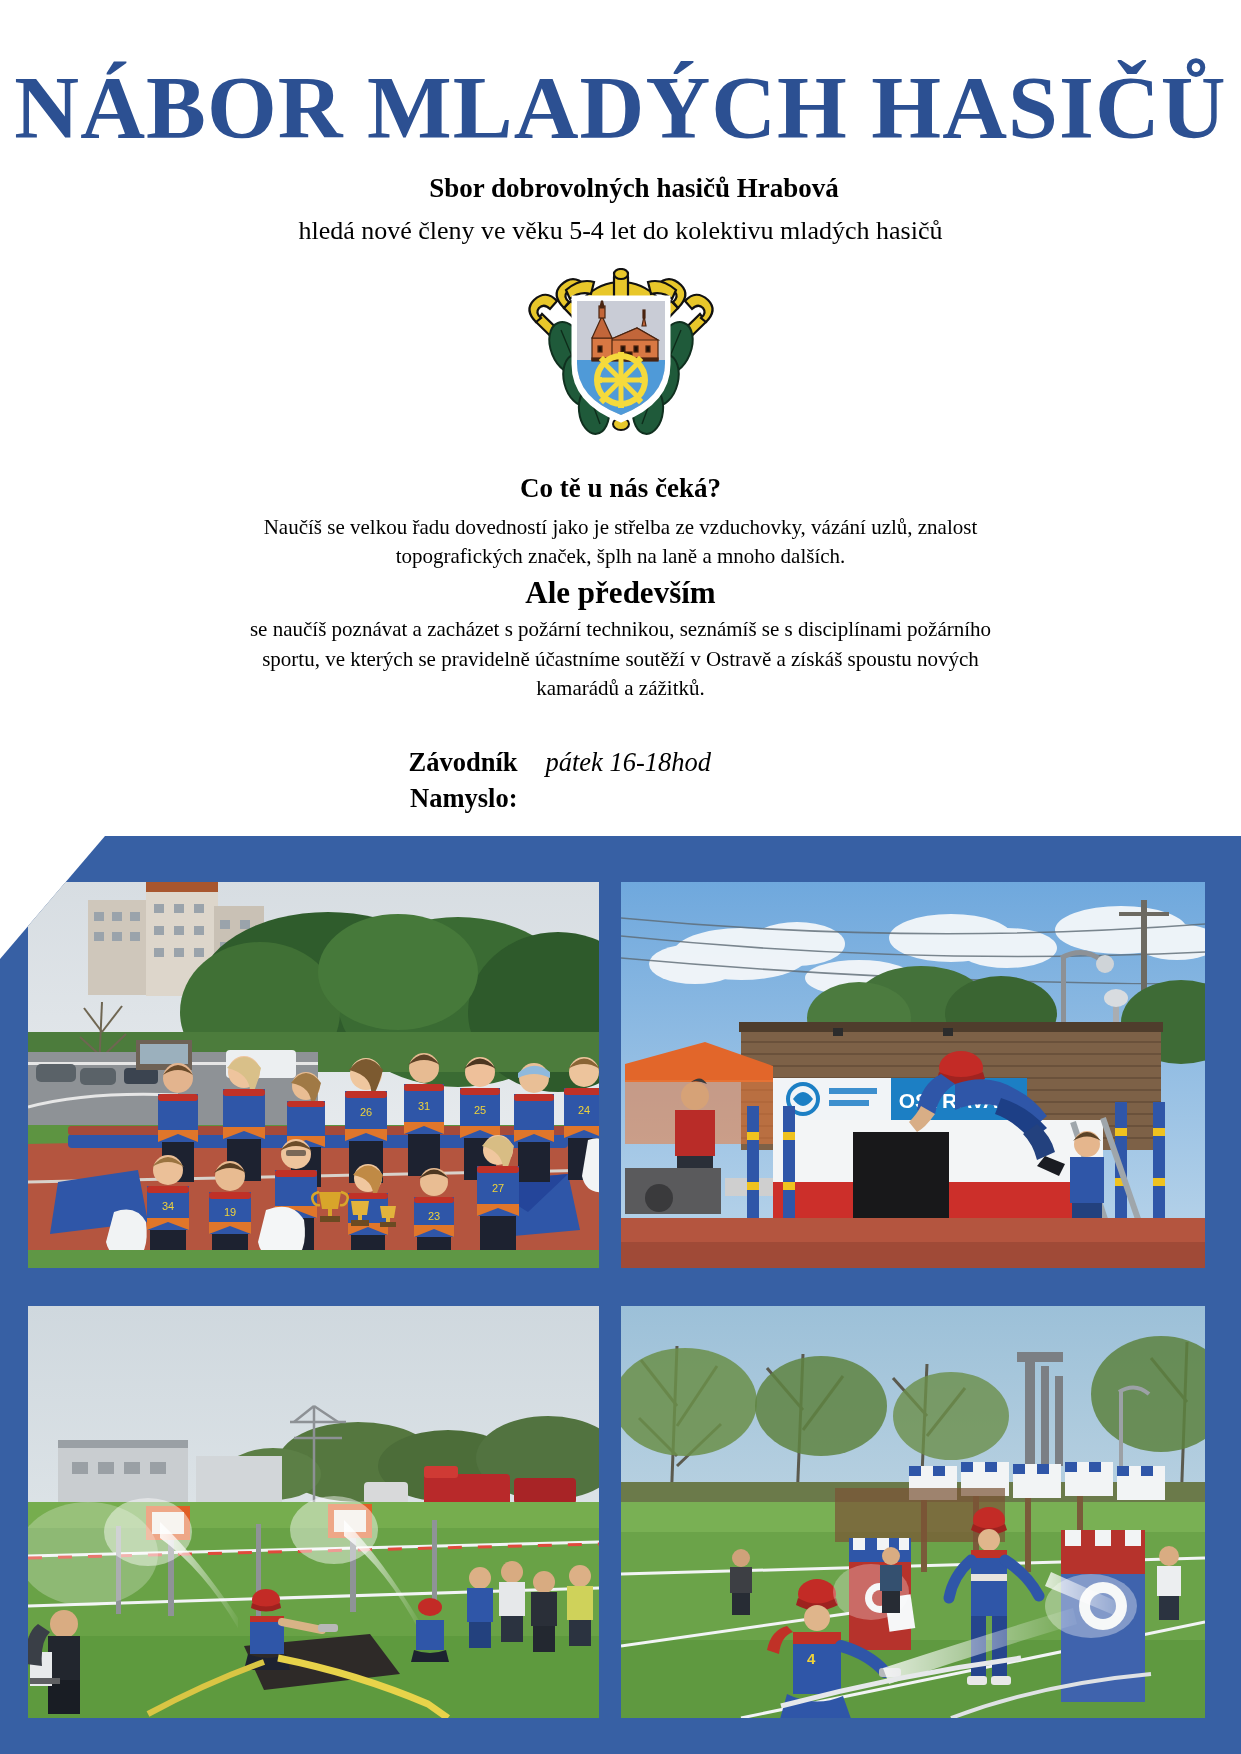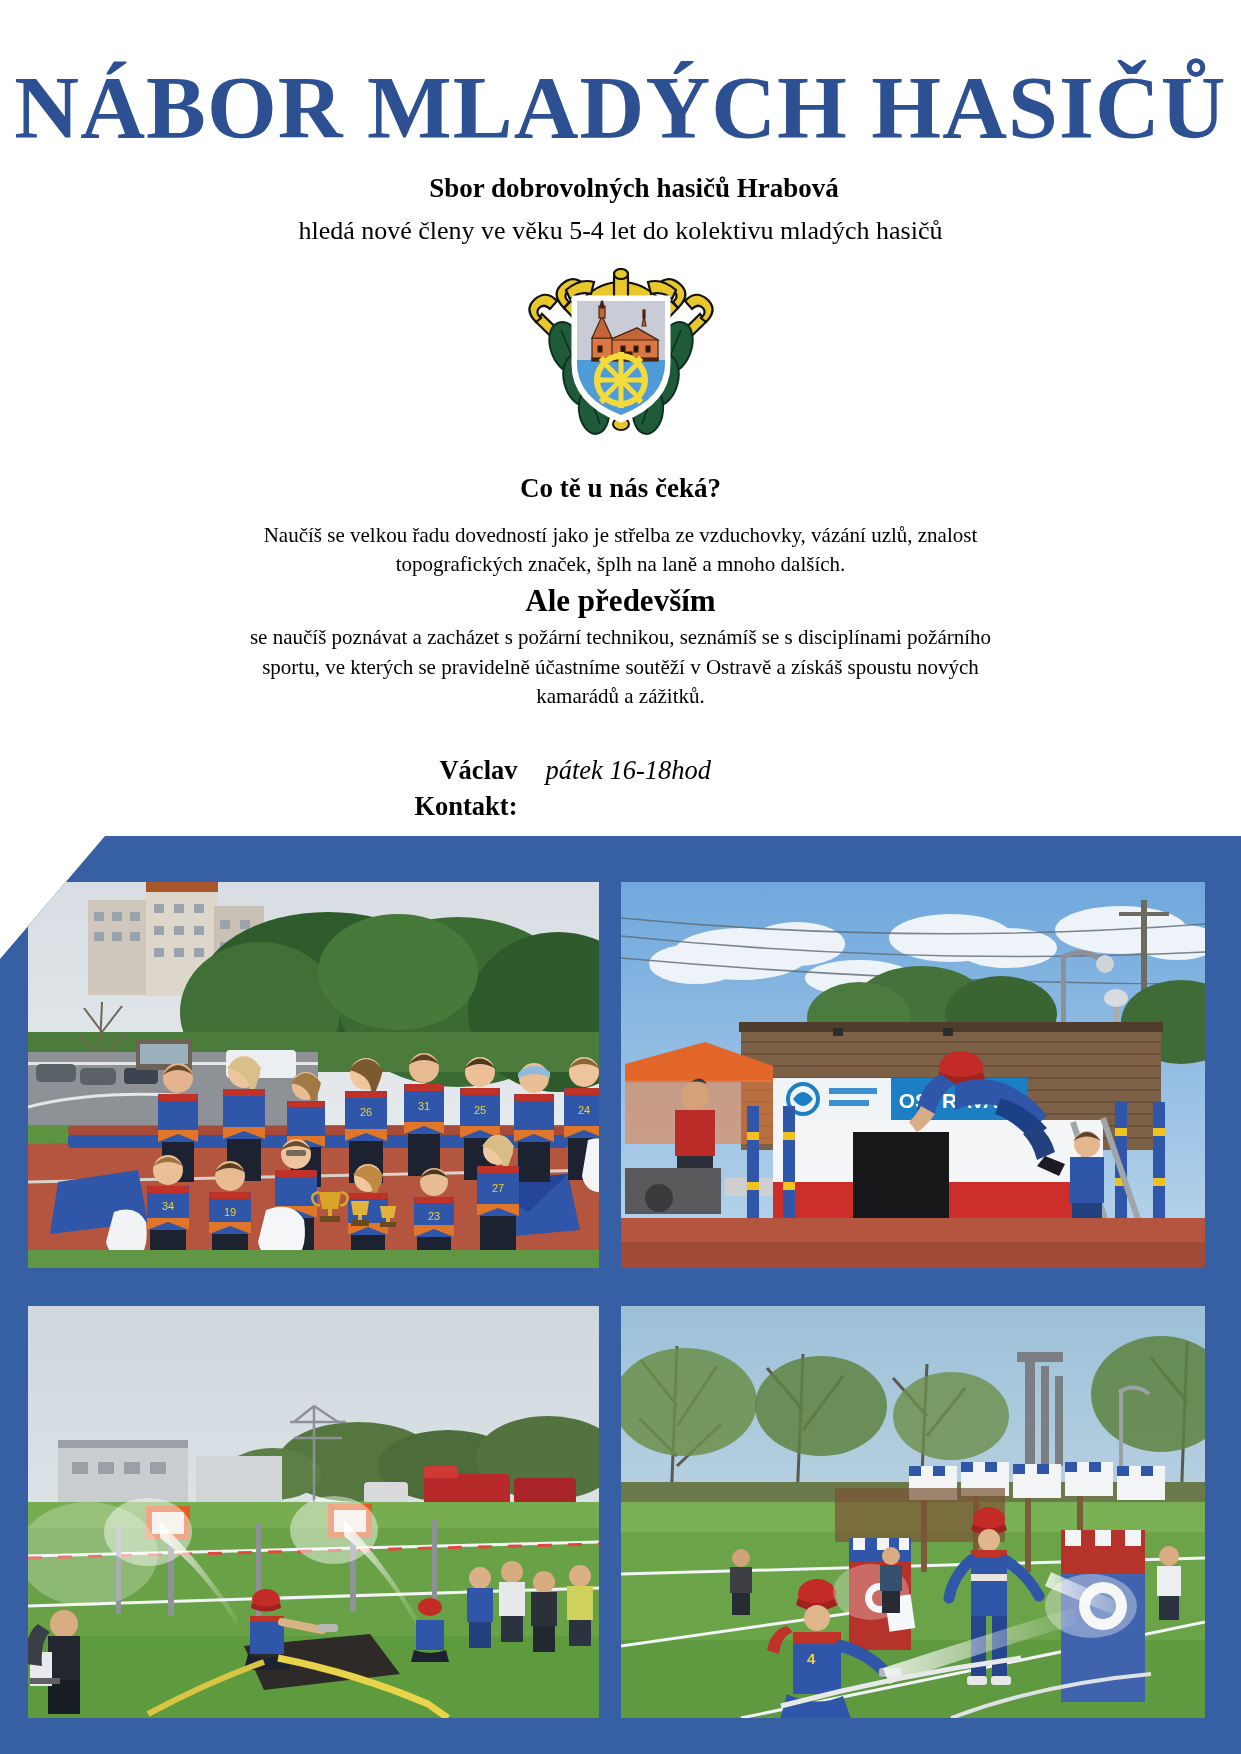--- a/index.html
+++ b/index.html
@@ -62,21 +62,21 @@
   
   .body-copy {
     margin: 20px auto 0 auto;
     width: 1050px;
     text-align: center;
   }
   .lead-q {
     font-weight: bold;
     font-size: 27px;
     line-height: 1.3;
-    margin: 16px;
+    margin: 8px;
   }
   .para {
     font-size: 21px;
     line-height: 1.32;
     margin: 2px 0 0 0;
   }
   .strong-line {
     font-weight: bold;
     font-size: 31px;
     line-height: 1.32;
@@ -266,25 +266,25 @@
   <p class="para">Naučíš se velkou řadu dovedností jako je střelba ze vzduchovky, vázání uzlů, znalost</p>
   <p class="para">topografických značek, šplh na laně a mnoho dalších.</p>
   <p class="strong-line">Ale především</p>
   <p class="para">se naučíš poznávat a zacházet s požární technikou, seznámíš se s disciplínami požárního</p>
   <p class="para">sportu, ve kterých se pravidelně účastníme soutěží v Ostravě a získáš spoustu nových</p>
   <p class="para">kamarádů a zážitků.</p>
 </div>
 
 <div class="contact-block">
   <div class="contact-row">
-    <span class="label">Václav</span>
+    <span class="label">Závodník</span>
     <span class="value">pátek 16-18hod</span>
   </div>
   <div class="contact-row">
-    <span class="label">Kontakt:</span>
+    <span class="label">Namyslo:</span>
   </div>
 </div>
 
 <div class="collage">
   <div class="photo-grid">
 
     <div class="photo">
       <span class="sr-only">Skupinové foto mladých hasičů s poháry na atletické dráze</span>
       <svg viewBox="0 0 571 386" preserveAspectRatio="none" aria-hidden="true">
         <defs>

